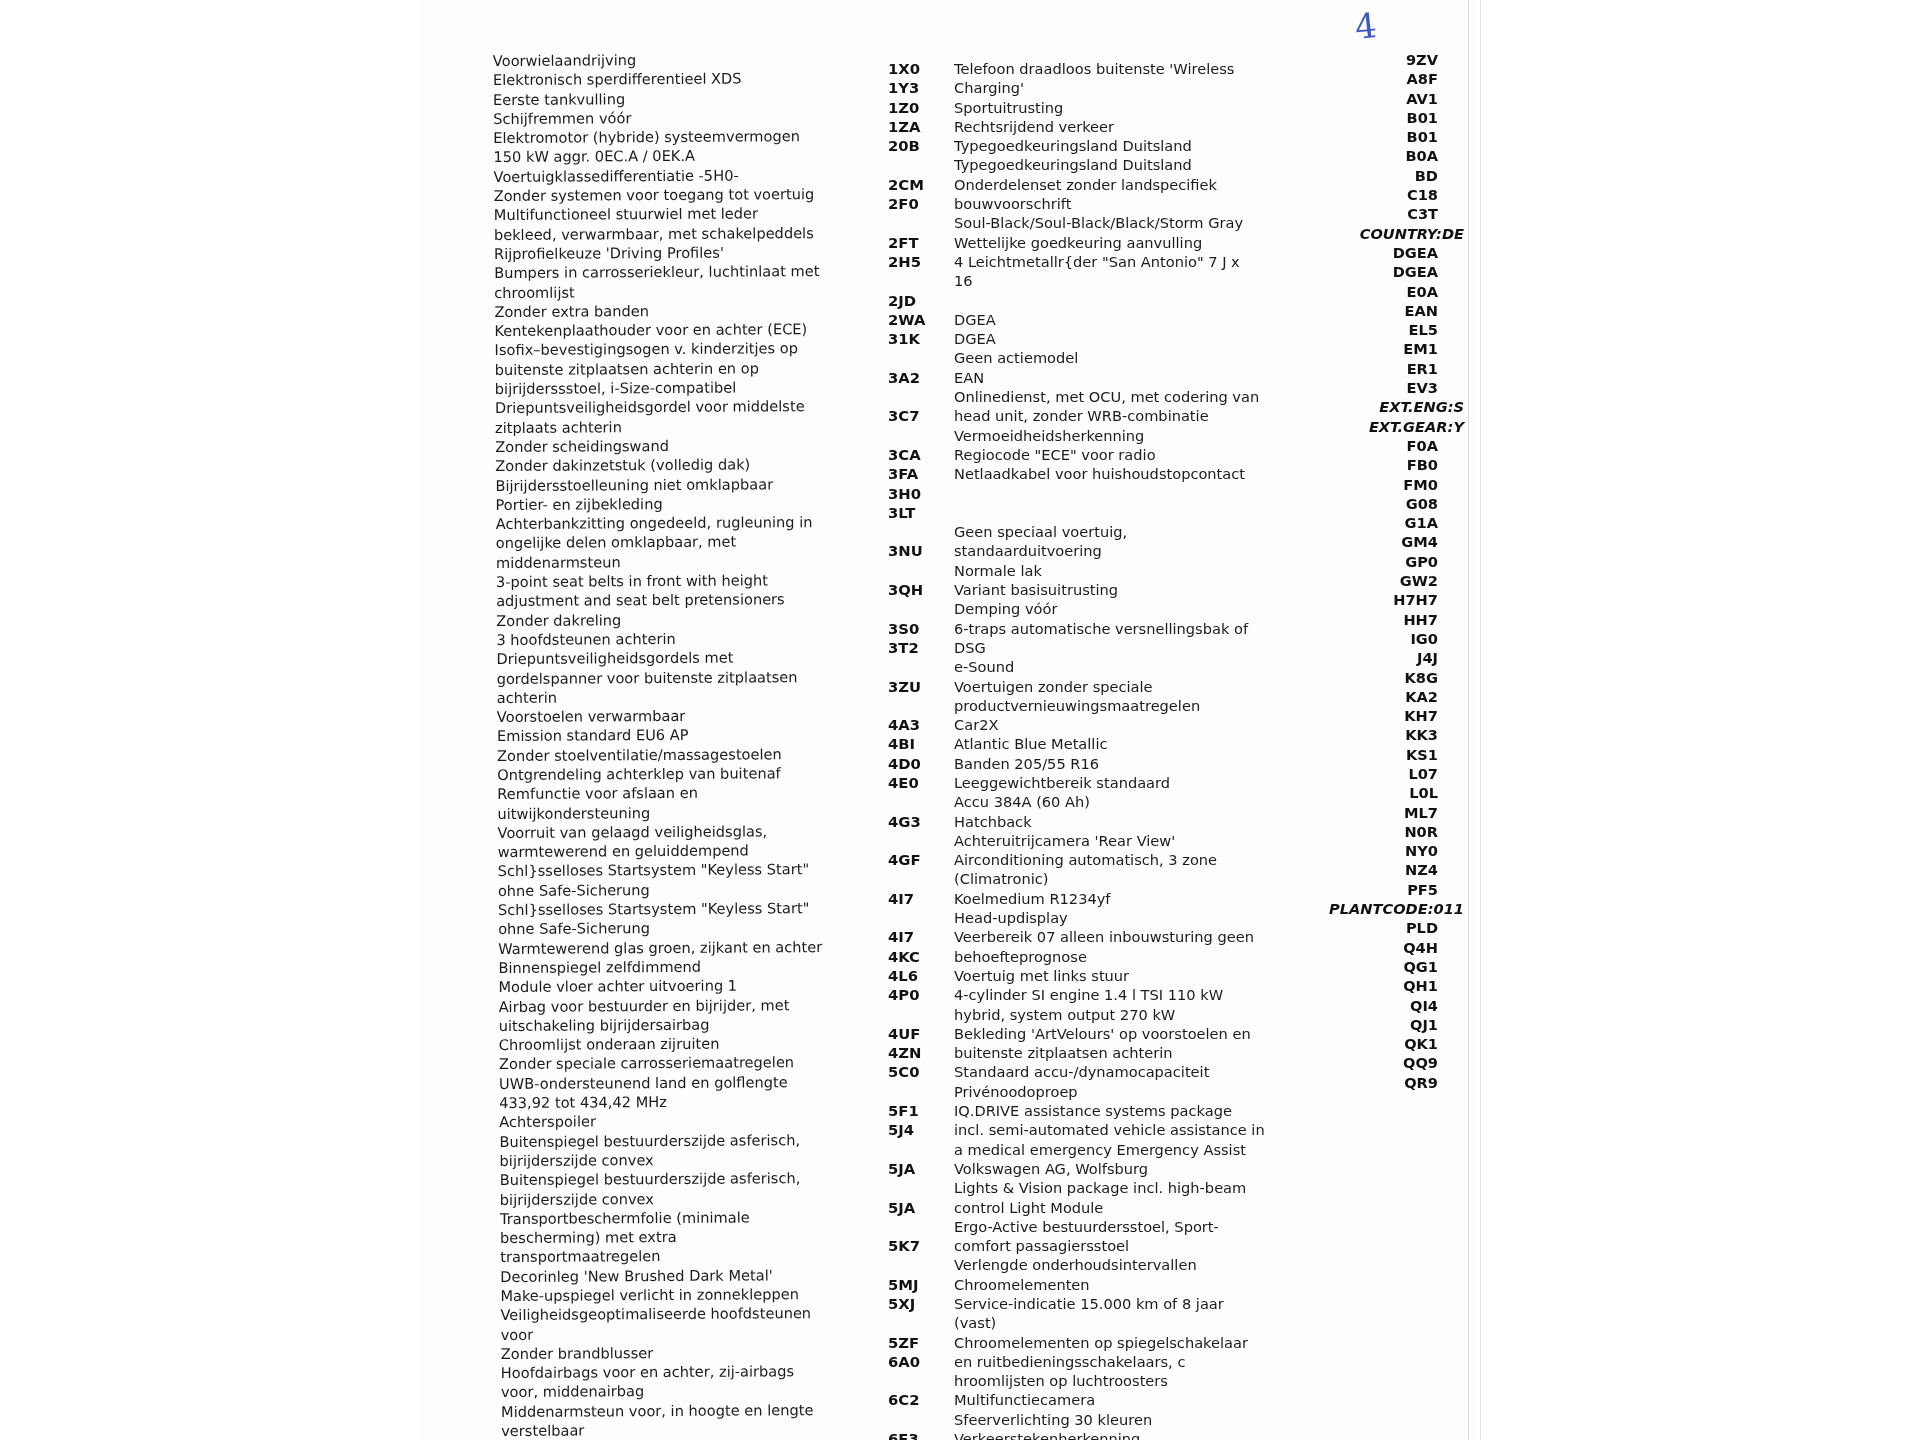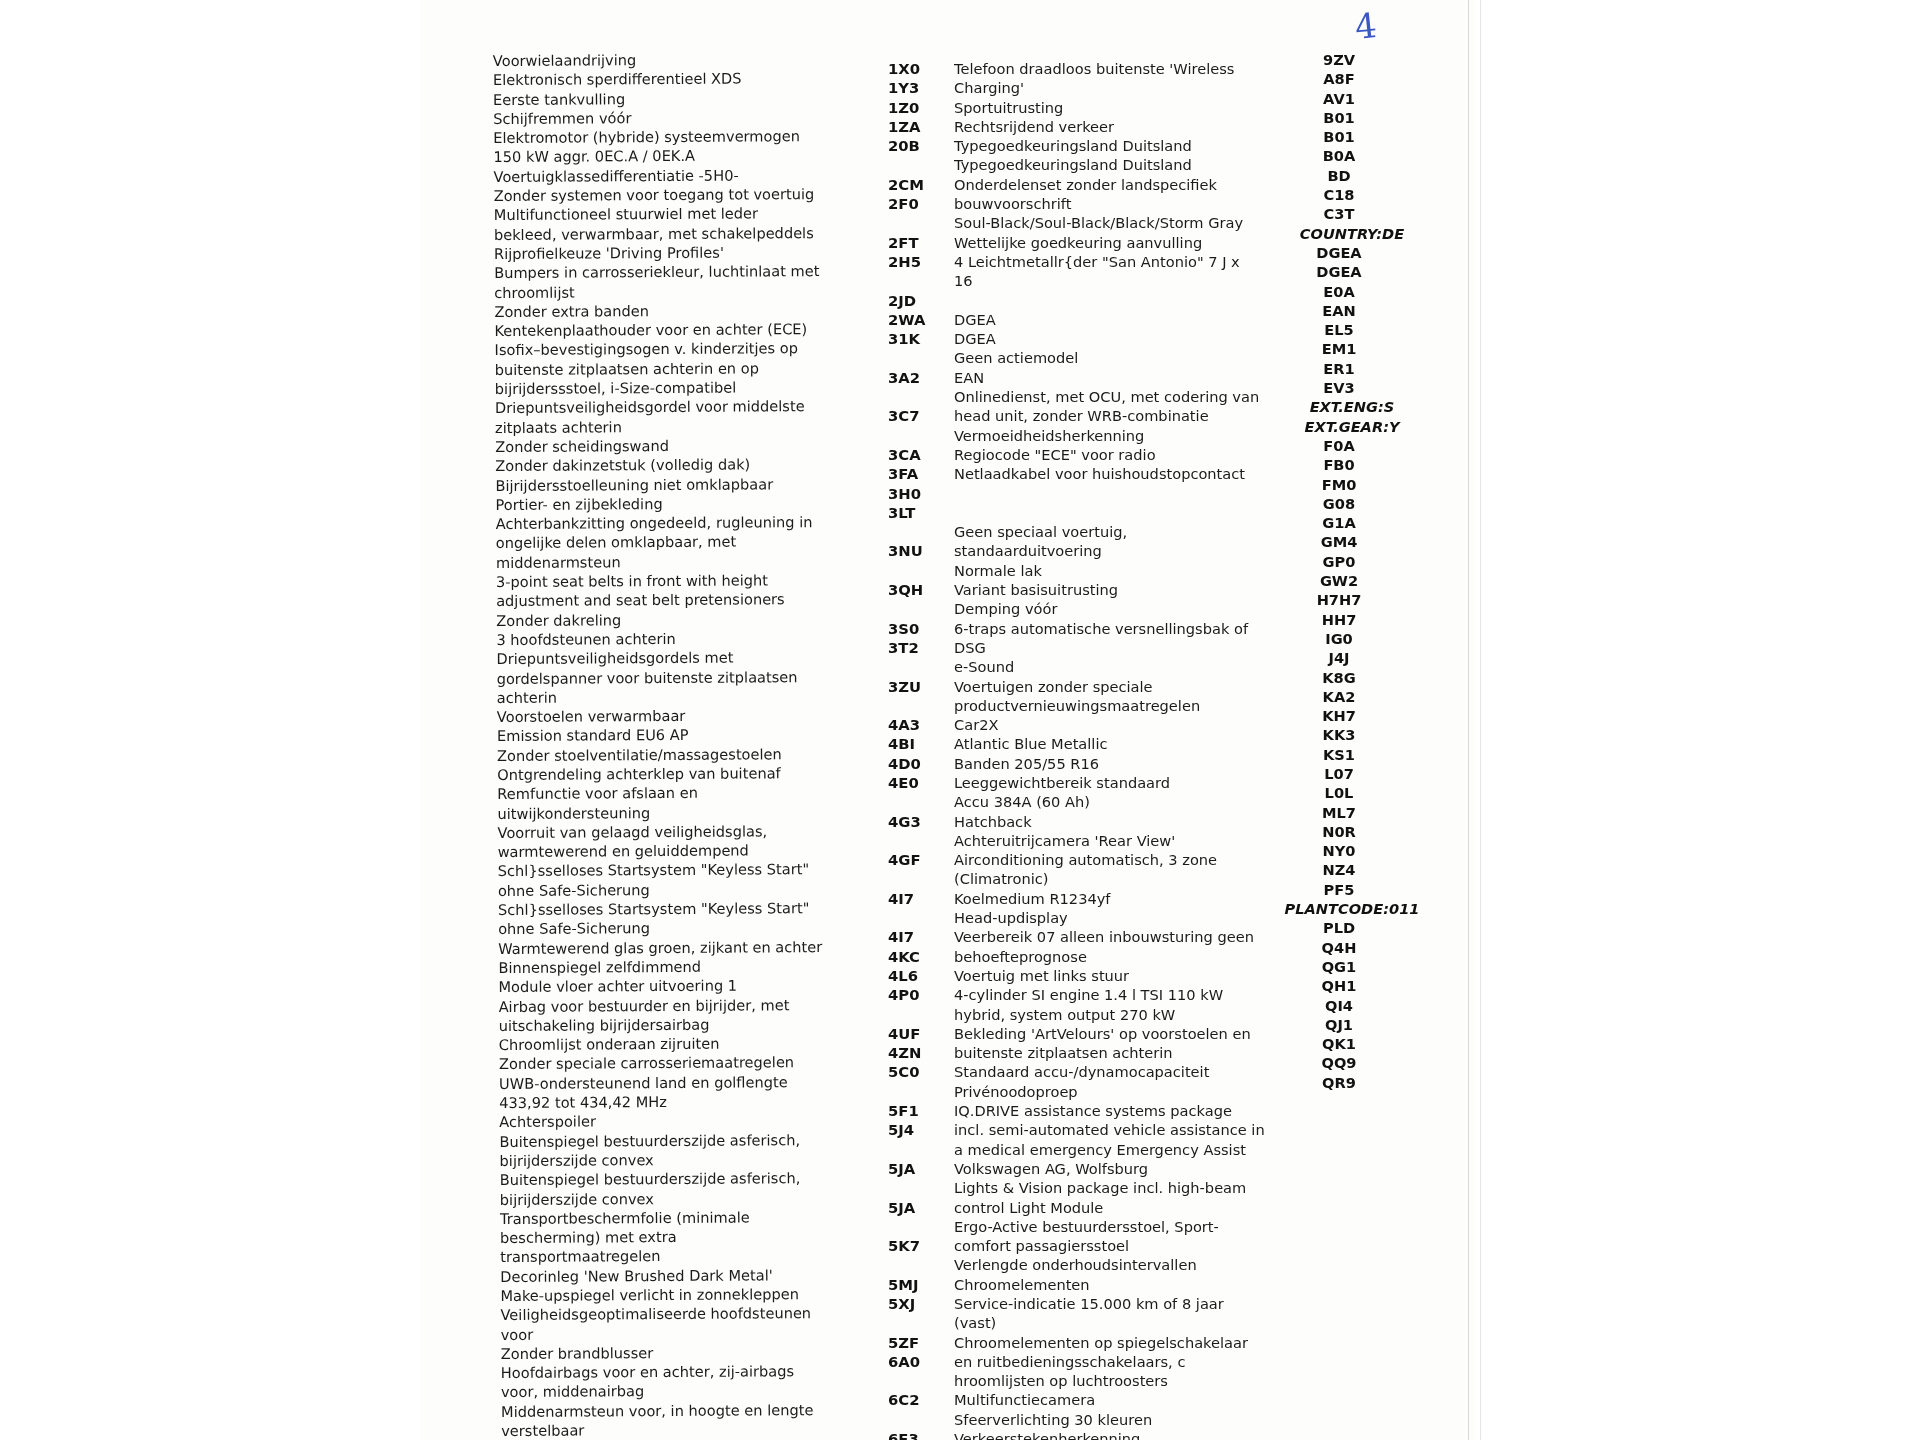--- a/index.html
+++ b/index.html
@@ -99,21 +99,21 @@
   
   .col-right {
     position: absolute;
     left: 1240px;
     top: 50px;
     width: 230px;
     font-size: 14.6px;
     line-height: 19.3px;
     font-weight: bold;
     color: #111111;
-    text-align: center;
+    text-align: right;
   }
   .col-right .rline {
     padding-right: 32px;
     white-space: nowrap;
   }
   .col-right .rline.wide {
     padding-right: 6px;
     font-style: italic;
   }
 </style>

